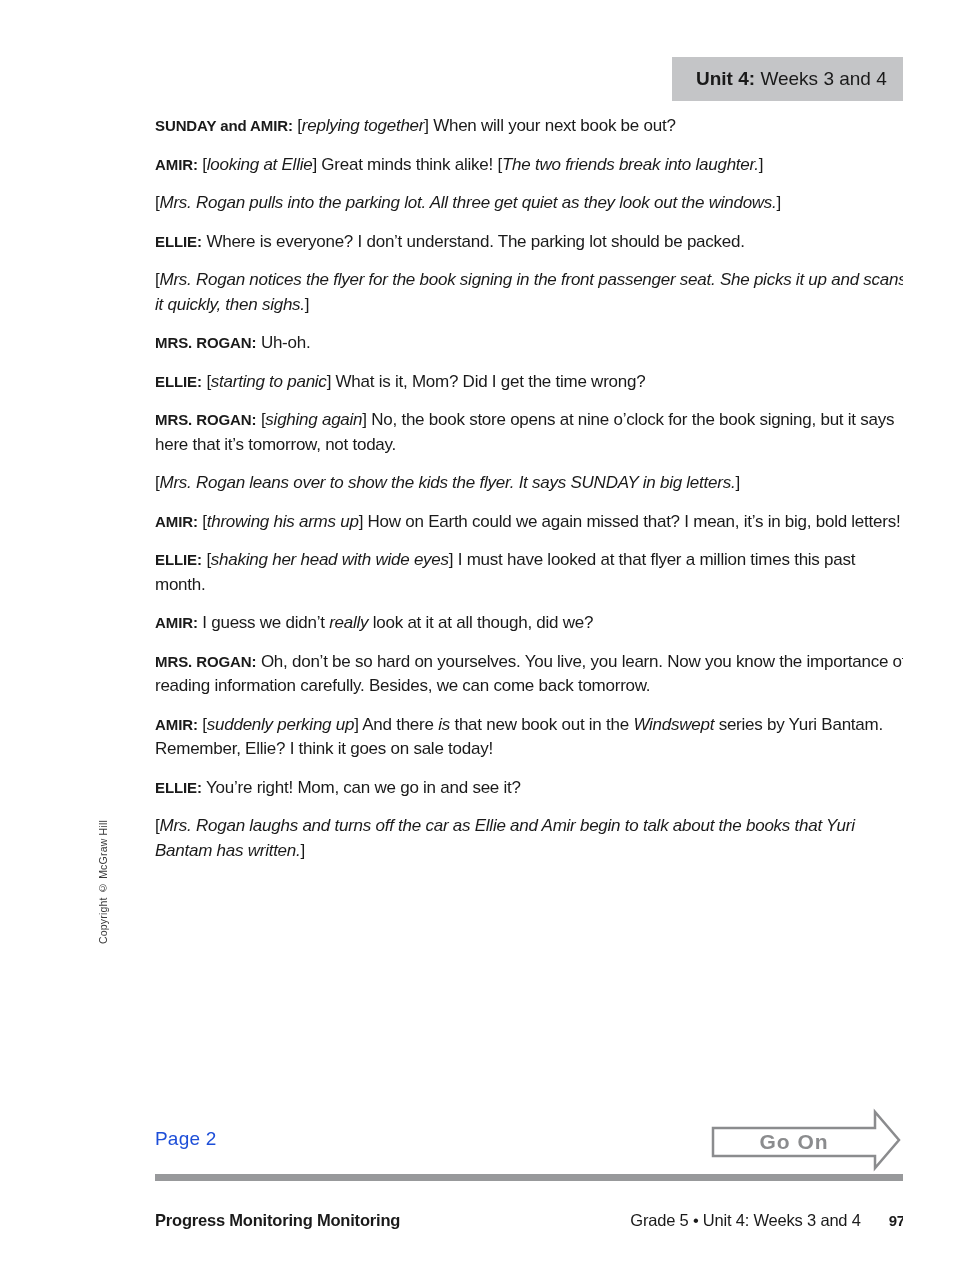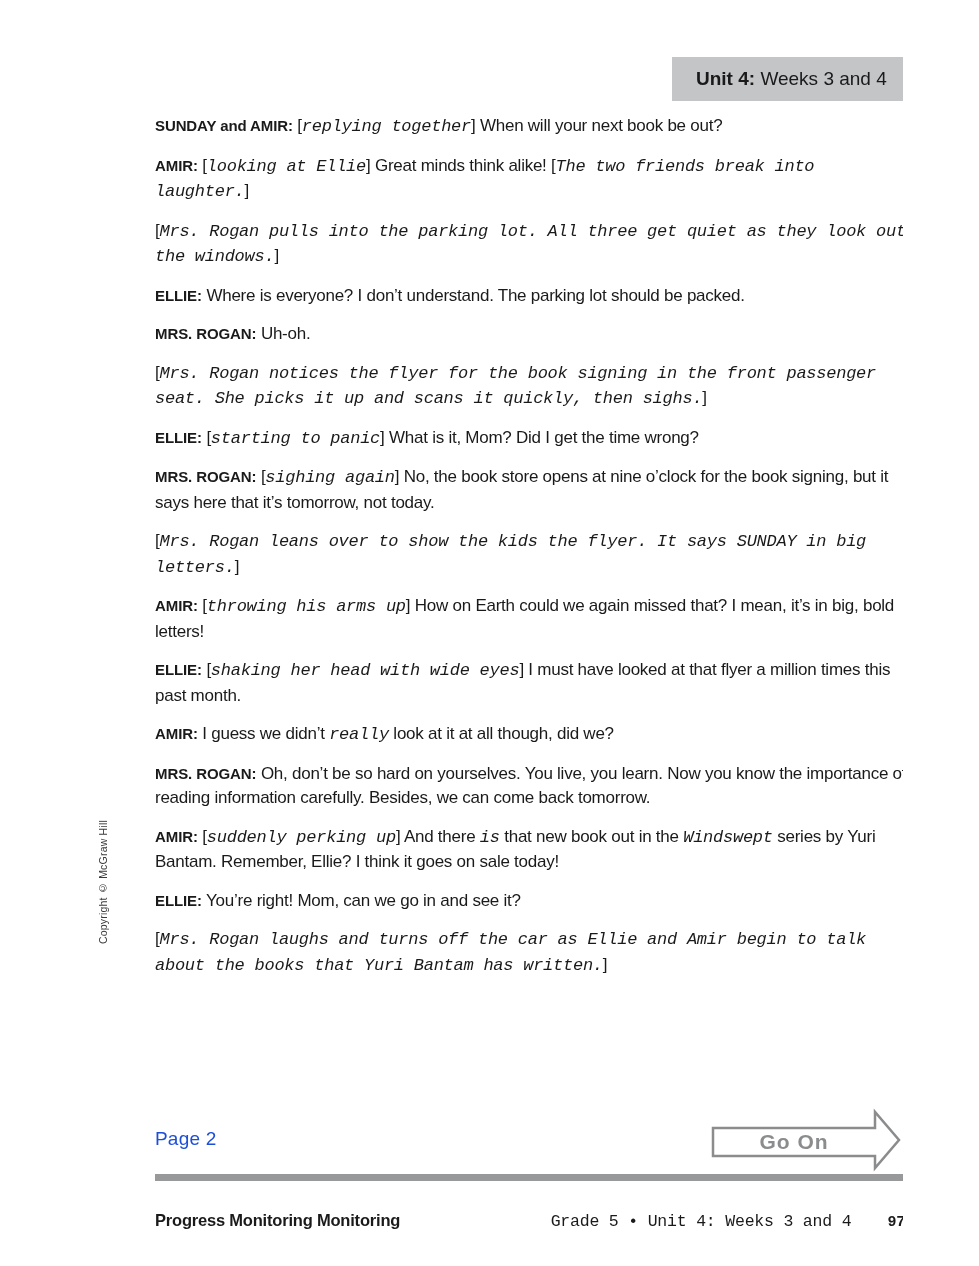--- a/index.html
+++ b/index.html
@@ -36,21 +36,21 @@
     margin:0 0 14px 0;
     font-size:17px;
     line-height:24.5px;
     letter-spacing:-0.25px;
   }
   .seg-speaker {
     font-weight:bold;
     font-size:15px;
     letter-spacing:-0.1px;
   }
-  .seg-italic { font-style:italic;font-family:Liberation Mono, monospace; }
+  .seg-italic { font-style:italic; }
 
   
   .copyright {
     position:absolute;
     left:94px; top:820px;
     height:124px; width:18px;
     writing-mode:vertical-rl;
     transform:rotate(180deg);
     font-size:10.5px;
     color:#3a3a3a;
@@ -97,41 +97,40 @@
     display:flex;
     justify-content:space-between;
     align-items:baseline;
     font-size:16.5px;
     letter-spacing:-0.2px;
   }
   .footer-left { font-weight:bold; }
   .footer-right {
     display:flex;
     align-items:baseline;
-    gap:36px;
-    font-family:Liberation Mono, monospace;
+    gap:28px;
   }
   .footer-page { font-weight:bold; font-size:15px; }
 </style>
 </head>
 <body>
 
 <div class="page">
 
   <div class="unit-banner">
     <span class="b">Unit 4:</span><span> Weeks 3 and 4</span>
   </div>
 
   <div class="script">
       <p><span class="seg-speaker">SUNDAY and AMIR:</span><span class="seg-regular"> [</span><span class="seg-italic">replying together</span><span class="seg-regular">] When will your next book be out?</span></p>
       <p><span class="seg-speaker">AMIR:</span><span class="seg-regular"> [</span><span class="seg-italic">looking at Ellie</span><span class="seg-regular">] Great minds think alike! [</span><span class="seg-italic">The two friends break into laughter.</span><span class="seg-regular">]</span></p>
       <p><span class="seg-regular">[</span><span class="seg-italic">Mrs. Rogan pulls into the parking lot. All three get quiet as they look out the windows.</span><span class="seg-regular">]</span></p>
       <p><span class="seg-speaker">ELLIE:</span><span class="seg-regular"> Where is everyone? I don’t understand. The parking lot should be packed.</span></p>
+      <p><span class="seg-regular">[</span><span class="seg-italic">Mrs. Rogan notices the flyer for the book signing in the front passenger seat. She picks it up and scans it quickly, then sighs.</span><span class="seg-regular">]</span></p>
       <p><span class="seg-speaker">MRS. ROGAN:</span><span class="seg-regular"> Uh-oh.</span></p>
-      <p><span class="seg-regular">[</span><span class="seg-italic">Mrs. Rogan notices the flyer for the book signing in the front passenger seat. She picks it up and scans it quickly, then sighs.</span><span class="seg-regular">]</span></p>
       <p><span class="seg-speaker">ELLIE:</span><span class="seg-regular"> [</span><span class="seg-italic">starting to panic</span><span class="seg-regular">] What is it, Mom? Did I get the time wrong?</span></p>
       <p><span class="seg-speaker">MRS. ROGAN:</span><span class="seg-regular"> [</span><span class="seg-italic">sighing again</span><span class="seg-regular">] No, the book store opens at nine o’clock for the book signing, but it says here that it’s tomorrow, not today.</span></p>
       <p><span class="seg-regular">[</span><span class="seg-italic">Mrs. Rogan leans over to show the kids the flyer. It says SUNDAY in big letters.</span><span class="seg-regular">]</span></p>
       <p><span class="seg-speaker">AMIR:</span><span class="seg-regular"> [</span><span class="seg-italic">throwing his arms up</span><span class="seg-regular">] How on Earth could we again missed that? I mean, it’s in big, bold letters!</span></p>
       <p><span class="seg-speaker">ELLIE:</span><span class="seg-regular"> [</span><span class="seg-italic">shaking her head with wide eyes</span><span class="seg-regular">] I must have looked at that flyer a million times this past month.</span></p>
       <p><span class="seg-speaker">AMIR:</span><span class="seg-regular"> I guess we didn’t </span><span class="seg-italic">really</span><span class="seg-regular"> look at it at all though, did we?</span></p>
       <p><span class="seg-speaker">MRS. ROGAN:</span><span class="seg-regular"> Oh, don’t be so hard on yourselves. You live, you learn. Now you know the importance of reading information carefully. Besides, we can come back tomorrow.</span></p>
       <p><span class="seg-speaker">AMIR:</span><span class="seg-regular"> [</span><span class="seg-italic">suddenly perking up</span><span class="seg-regular">] And there </span><span class="seg-italic">is</span><span class="seg-regular"> that new book out in the </span><span class="seg-italic">Windswept</span><span class="seg-regular"> series by Yuri Bantam. Remember, Ellie? I think it goes on sale today!</span></p>
       <p><span class="seg-speaker">ELLIE:</span><span class="seg-regular"> You’re right! Mom, can we go in and see it?</span></p>
       <p><span class="seg-regular">[</span><span class="seg-italic">Mrs. Rogan laughs and turns off the car as Ellie and Amir begin to talk about the books that Yuri Bantam has written.</span><span class="seg-regular">]</span></p>

